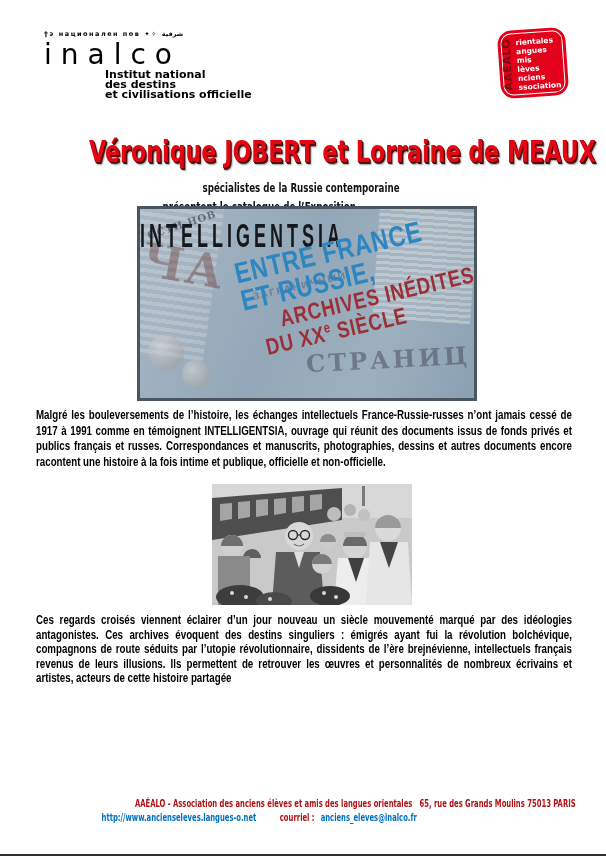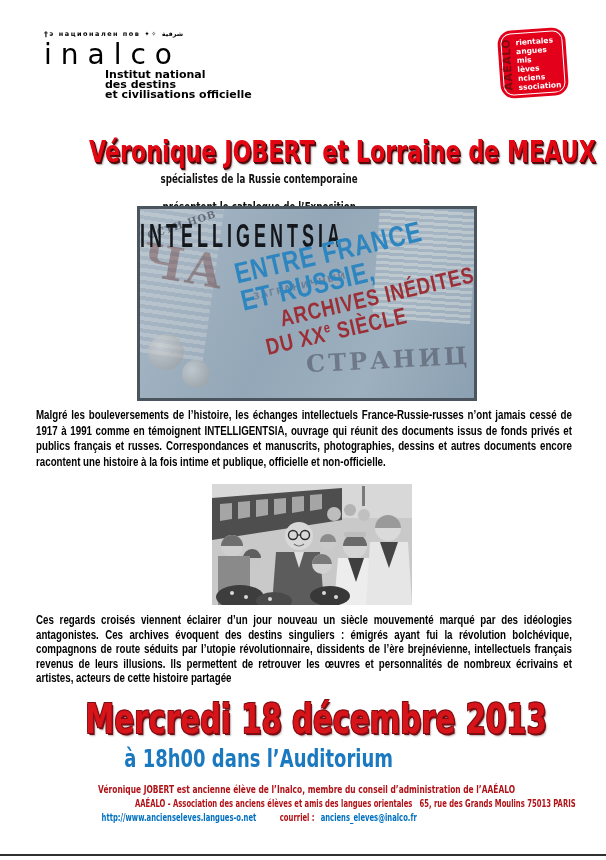--- a/index.html
+++ b/index.html
@@ -25,21 +25,21 @@
 
   
   .cline{position:absolute;left:0;width:518px;text-align:center;white-space:nowrap;}
   .cl{display:inline-block;white-space:nowrap;}
   .cx74{transform:scaleX(0.74);} .cx73{transform:scaleX(0.73);} .cx72{transform:scaleX(0.72);}
   .cx67{transform:scaleX(0.67);} .cx68{transform:scaleX(0.68);} .cx62{transform:scaleX(0.62);}
 
   .main-title{top:134px;}
   .main-title .cl{font-size:30px;font-weight:bold;color:#E30613;
       text-shadow:1px 1px 0 #47090b,2px 2px 0 #5a0d0d,3px 3px 2px #a0a0a0;}
-  .sub1{top:168px;} .sub2{top:196px;}
+  .sub1{top:177px;padding-left:42px;} .sub2{top:196px;}
   .sub1 .cl,.sub2 .cl{font-size:13px;font-weight:bold;color:#111111;}
 
   
   .poster{position:absolute;left:137px;top:206px;width:334px;height:189px;
           border:3px solid #4B5560;overflow:hidden;
           background:linear-gradient(115deg,#a9b9c6 0%,#93a7b8 45%,#9db0bf 72%,#8ba0b2 100%);}
   .c-paper{position:absolute;right:0px;top:0px;width:98px;height:112px;transform:rotate(4deg);
            background:repeating-linear-gradient(0deg,rgba(245,243,235,0.38) 0 3px,rgba(185,192,203,0.30) 3px 6px);}
   .c-paper2{position:absolute;left:-10px;top:-8px;width:84px;height:155px;transform:rotate(8deg);
            background:repeating-linear-gradient(0deg,rgba(230,230,228,0.30) 0 4px,rgba(175,182,195,0.26) 4px 8px);}
@@ -215,30 +215,21 @@
           <circle cx="34" cy="113" r="2"></circle>
         <circle cx="58" cy="115" r="2"></circle>
           <circle cx="112" cy="109" r="2"></circle>
         <circle cx="124" cy="113" r="2"></circle>
       </g>
     </svg>
   </div>
 
   <div class="para p2">Ces regards croisés viennent éclairer d’un jour nouveau un siècle mouvementé marqué par des idéologies antagonistes. Ces archives évoquent des destins singuliers : émigrés ayant fui la révolution bolchévique, compagnons de route séduits par l’utopie révolutionnaire, dissidents de l’ère brejnévienne, intellectuels français revenus de leurs illusions. Ils permettent de retrouver les œuvres et personnalités de nombreux écrivains et artistes, acteurs de cette histoire partagée</div>
 
-  <div class="cline date-line">
-    <span class="cl cx73">Mercredi 18 décembre 2013</span>
-  </div>
-  <div class="cline time-line">
-    <span class="cl cx72">à 18h00 dans l’Auditorium</span>
-  </div>
-
-  <div class="cline f1">
-    <span class="cl cx68">Véronique JOBERT est ancienne élève de l’Inalco, membre du conseil d’administration de l’AAÉALO</span>
-  </div>
+
   <div class="cline f2">
     <span class="cl cx62">AAÉALO - Association des anciens élèves et amis des langues orientales&nbsp;&nbsp;&nbsp;65, rue des Grands Moulins 75013 PARIS</span>
   </div>
   <div class="cline f3">
     <span class="cl cx62">
       <span class="lnk">http://www.ancienseleves.langues-o.net</span>
       <span class="lbl">courriel :</span>
       <span class="lnk">anciens_eleves@inalco.fr</span>
     </span>
   </div>

